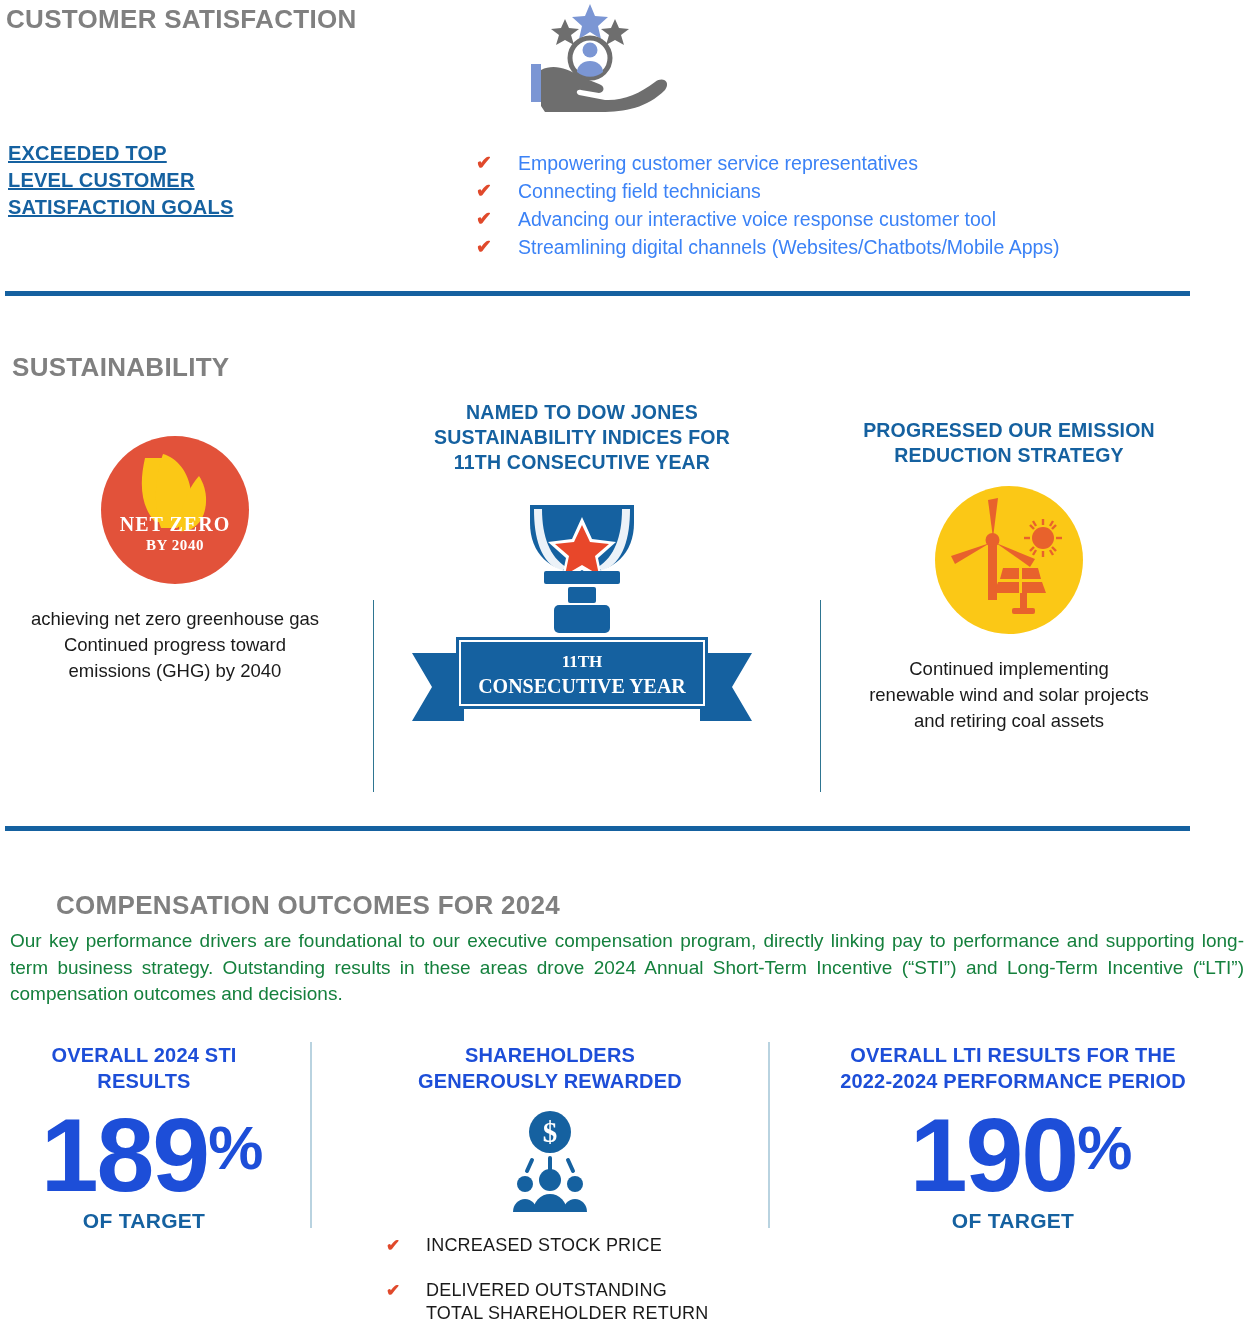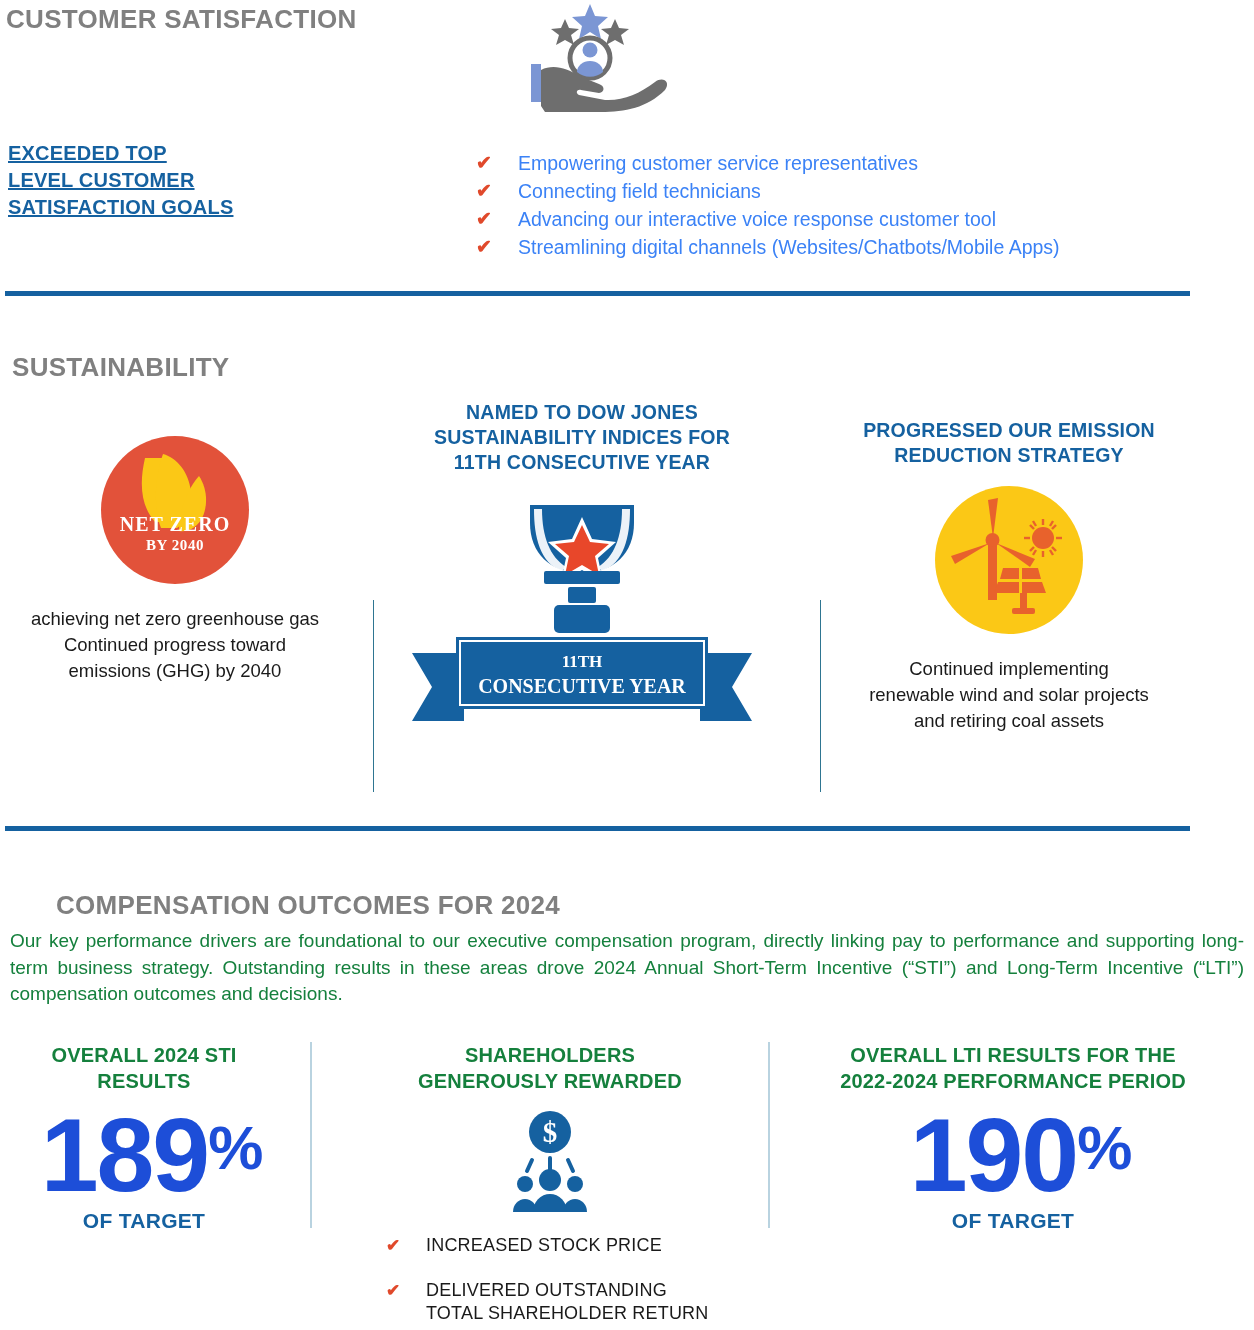--- a/index.html
+++ b/index.html
@@ -98,21 +98,21 @@
   
   #comp-title { position: absolute; left: 12px; top: 890px; margin-left: 44px; }
   #comp-para {
     position: absolute; left: 10px; top: 928px; width: 1234px;
     font-size: 19px; line-height: 26.5px; color: #15803d;
     text-align: justify;
   }
 
   .res-col { position: absolute; text-align: center; }
   .res-head {
-    font-size: 20px; line-height: 26px; color: #15803d;
+    font-size: 20px; line-height: 26px; color: #1d4ed8;
     font-weight: bold; letter-spacing: 0.2px;
   }
   .big-num {
     color: #1d4ed8; font-weight: bold;
     font-size: 104px; line-height: 104px; letter-spacing: -2px; padding-left: 15px;
   }
   .big-num .pct { font-size: 62px; vertical-align: 22px; letter-spacing: -1px; }
   .res-sub {
     font-size: 21px; color: #1561a0; font-weight: bold; letter-spacing: 0.3px;
   }

